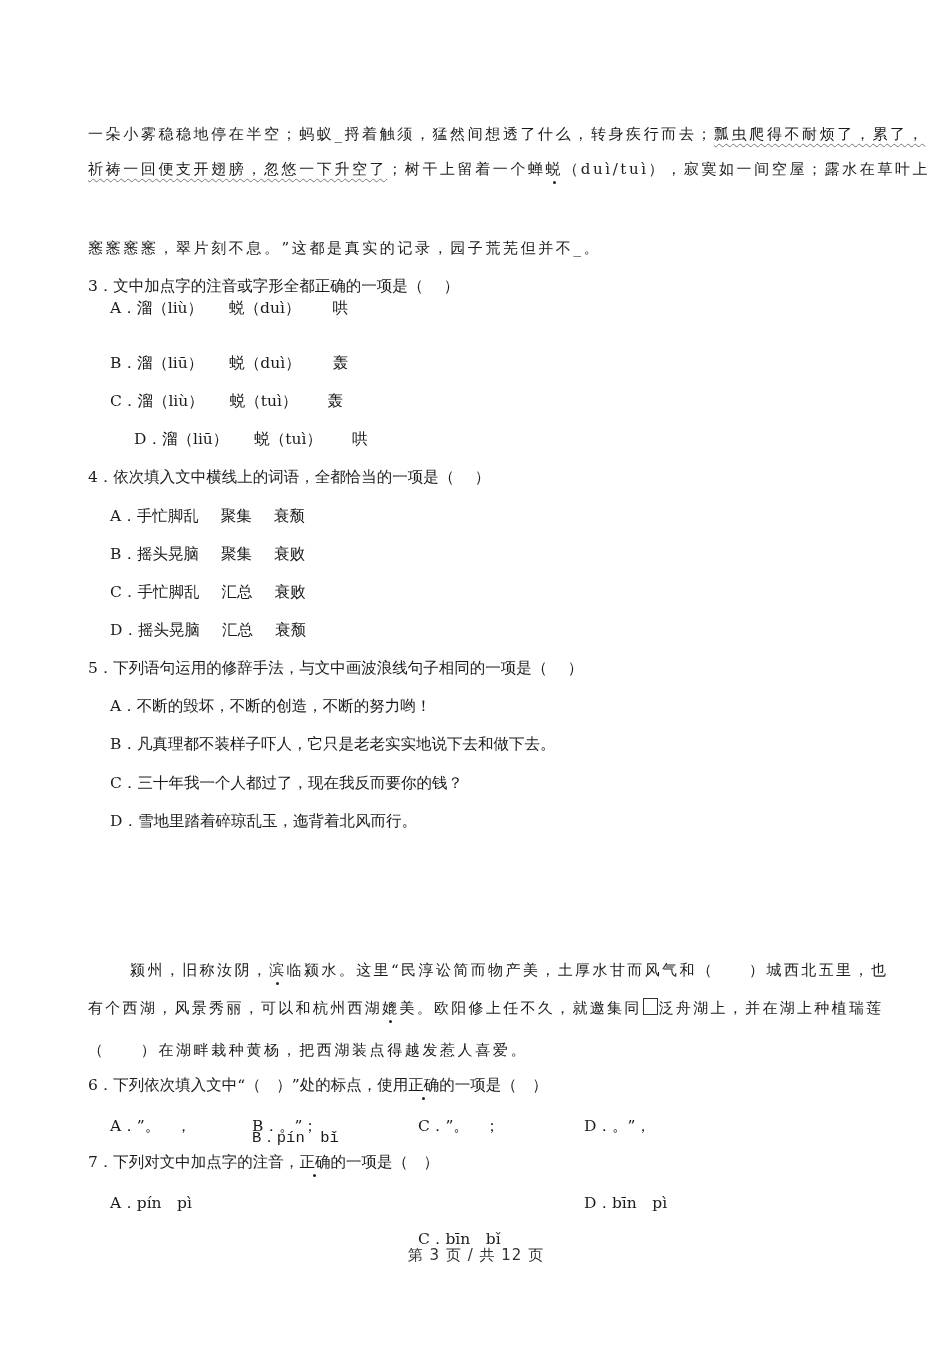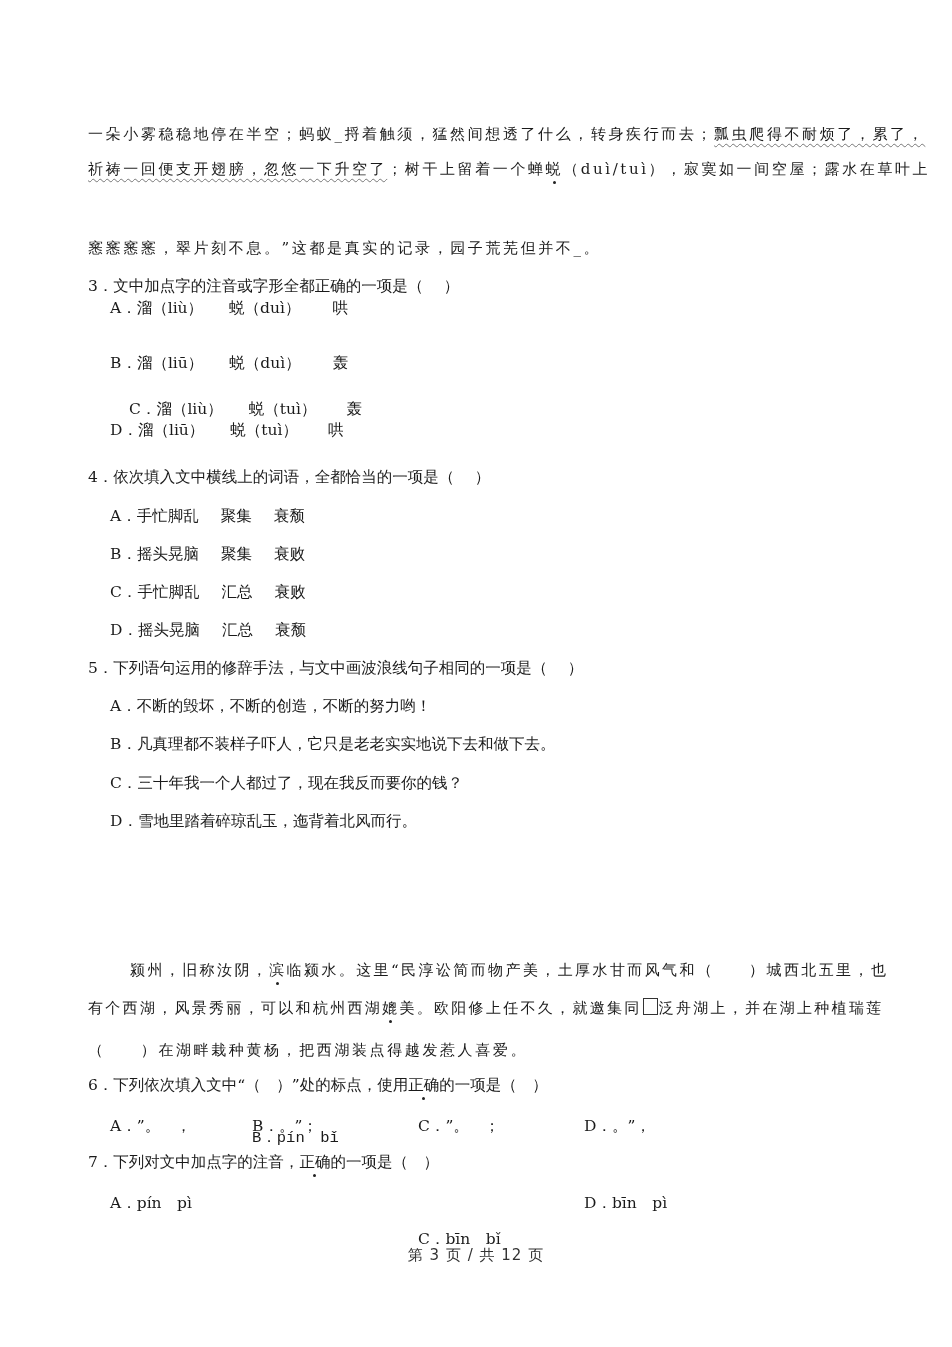--- a/index.html
+++ b/index.html
@@ -42,24 +42,24 @@
   </div>
 
   <div class="line" style="top:274px;">3．文中加点字的注音或字形全都正确的一项是（　 ）</div>
   <div>
     <div class="line opt" style="top:296px;">
       <span>A．</span><span class="gap" style="width:0"></span><span>溜（liù）</span><span class="gap" style="width:26px"></span><span>蜕（duì）</span><span class="gap" style="width:32px"></span><span>哄</span>
     </div>
     <div class="line opt" style="top:351px;">
       <span>B．</span><span>溜（liū）</span><span class="gap" style="width:26px"></span><span>蜕（duì）</span><span class="gap" style="width:32px"></span><span>轰</span>
     </div>
-    <div class="line opt" style="top:397px;margin-left:19px;">
+    <div class="line opt" style="top:389px;">
       <span>C．</span><span>溜（liù）</span><span class="gap" style="width:26px"></span><span>蜕（tuì）</span><span class="gap" style="width:30px"></span><span>轰</span>
     </div>
-    <div class="line opt" style="top:418px;">
+    <div class="line opt" style="top:427px;margin-left:24px;">
       <span>D．</span><span>溜（liū）</span><span class="gap" style="width:26px"></span><span>蜕（tuì）</span><span class="gap" style="width:30px"></span><span>哄</span>
     </div>
   </div>
 
   <div class="line" style="top:465px;">4．依次填入文中横线上的词语，全都恰当的一项是（　 ）</div>
   <div>
     <div class="line opt" style="top:504px;text-align:center;">
       <span>A．</span><span>手忙脚乱</span><span class="gap" style="width:22px"></span><span>聚集</span><span class="gap" style="width:22px"></span><span>衰颓</span>
     </div>
     <div class="line opt" style="top:542px;">

